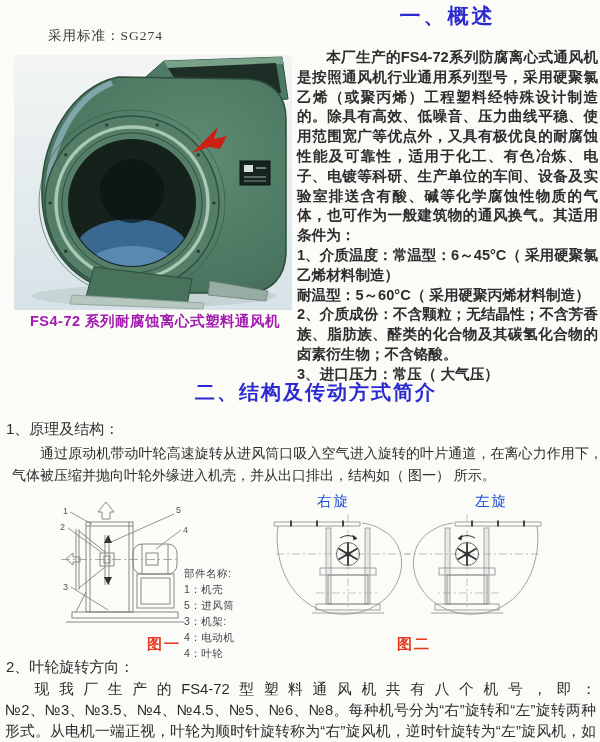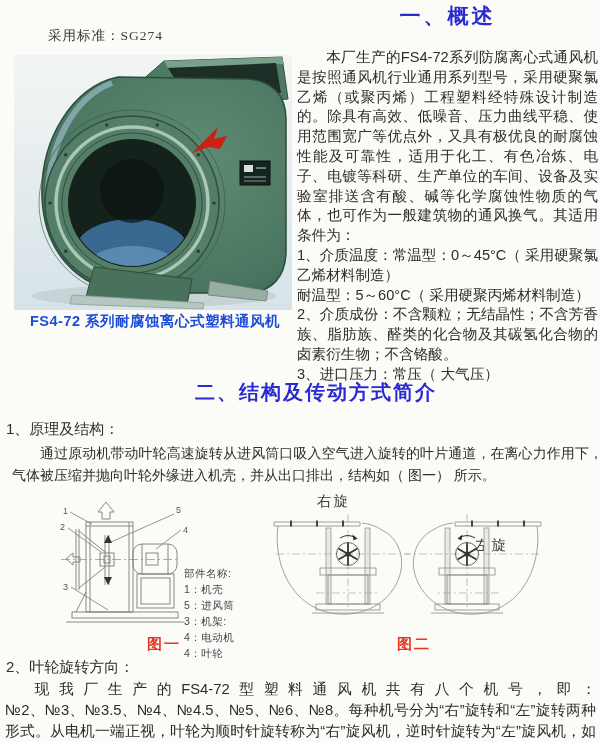--- a/index.html
+++ b/index.html
@@ -9,44 +9,44 @@
     font-family:"Liberation Sans","DejaVu Sans",sans-serif;
     color:#2d2d2d;
   }
   .abs{position:absolute;}
   .std-label{
     left:48px;top:27px;font-size:13.5px;color:#3c3c3c;letter-spacing:1px;
     font-family:"Liberation Serif","DejaVu Serif",serif;
   }
   .photo{left:14px;top:55px;width:278px;height:255px;}
   .photo-caption{
-    left:30px;top:312px;font-size:14.5px;font-weight:bold;color:#1d4ed8;letter-spacing:.5px;
+    left:30px;top:312px;font-size:14.5px;font-weight:bold;color:#a21caf;letter-spacing:.5px;
   }
   .col-right{left:297px;top:2px;width:301px;}
   .col-right .sec-title{
     margin:0 0 18px 0;text-align:center;font-size:21px;font-weight:bold;
     color:#2a2ad0;letter-spacing:3px;
   }
-  .col-right p{margin:0;font-size:14.6px;line-height:19.8px;text-align:justify;}
+  .col-right p{margin:0;font-size:14.6px;line-height:19.8px;text-align:justify;font-weight:bold;}
   .indent{text-indent:2em;}
   .sec2-title{
     left:0;top:379px;width:600px;text-align:center;font-size:20px;font-weight:bold;
     color:#2a2ad0;letter-spacing:2px;padding-left:16px;
   }
   .sub-heading{left:6px;top:420px;font-size:15px;}
   .sub1-para{left:12px;top:443px;width:591px;font-size:14px;line-height:21.5px;text-align:justify;text-indent:2em;}
   .fig1{left:36px;top:497px;width:160px;height:148px;}
   .parts-list{left:184px;top:566px;font-size:10.5px;line-height:15.9px;color:#42474b;letter-spacing:.5px;}
   .fig-caption{font-size:15px;font-weight:bold;color:#e8371e;letter-spacing:2px;}
   .fig1-cap{left:147px;top:635px;}
   .fig2-cap{left:397px;top:635px;}
   .fig2{left:268px;top:492px;width:330px;height:140px;}
-  .rot-label{top:492px;font-size:14.5px;color:#404040;letter-spacing:2px;}
+  .rot-label{top:492px;font-size:14.5px;color:#1d4ed8;letter-spacing:2px;}
   .rot-right{left:317px;}
-  .rot-left{left:475px;margin-top:44px;}
+  .rot-left{left:475px;}
   .sub2-heading{left:6px;top:658px;font-size:15px;}
   .sub2-para{left:5px;top:679px;width:591px;font-size:14.8px;line-height:21px;text-align:justify;text-indent:2em;}
 </style>
 </head>
 <body>
 
 <div class="page">
 
   <div class="abs std-label">采用标准：SG274</div>
 
@@ -118,21 +118,21 @@
       <polygon points="58,240 190,248 189,254 56,249" fill="#b6c7c0" stroke="#8aa096" stroke-width="0.8"></polygon>
       <polygon points="196,226 254,236 252,246 194,240" fill="#98ada4" stroke="#6d8378" stroke-width="0.8"></polygon>
     </g>
   </svg>
 
   <div class="abs photo-caption">FS4-72 系列耐腐蚀离心式塑料通风机</div>
 
   <div class="abs col-right">
     <div class="sec-title">一、概述</div>
     <p class="indent">本厂生产的FS4-72系列防腐离心式通风机是按照通风机行业通用系列型号，采用硬聚氯乙烯（或聚丙烯）工程塑料经特殊设计制造的。除具有高效、低噪音、压力曲线平稳、使用范围宽广等优点外，又具有极优良的耐腐蚀性能及可靠性，适用于化工、有色冶炼、电子、电镀等科研、生产单位的车间、设备及实验室排送含有酸、碱等化学腐蚀性物质的气体，也可作为一般建筑物的通风换气。其适用条件为：</p>
-    <p>1、介质温度：常温型：0～45°C（ 采用硬聚氯乙烯材料制造）</p>
+    <p>1、介质温度：常温型：6～45°C（ 采用硬聚氯乙烯材料制造）</p>
     <p>耐温型：5～60°C（ 采用硬聚丙烯材料制造）</p>
     <p>2、介质成份：不含颗粒；无结晶性；不含芳香族、脂肪族、醛类的化合物及其碳氢化合物的卤素衍生物；不含铬酸。</p>
     <p>3、进口压力：常压（ 大气压）</p>
   </div>
 
   <div class="abs sec2-title">二、结构及传动方式简介</div>
 
   <div class="abs sub-heading">1、原理及结构：</div>
   <div class="abs sub1-para">通过原动机带动叶轮高速旋转从进风筒口吸入空气进入旋转的叶片通道，在离心力作用下，气体被压缩并抛向叶轮外缘进入机壳，并从出口排出，结构如（ 图一） 所示。</div>
 

